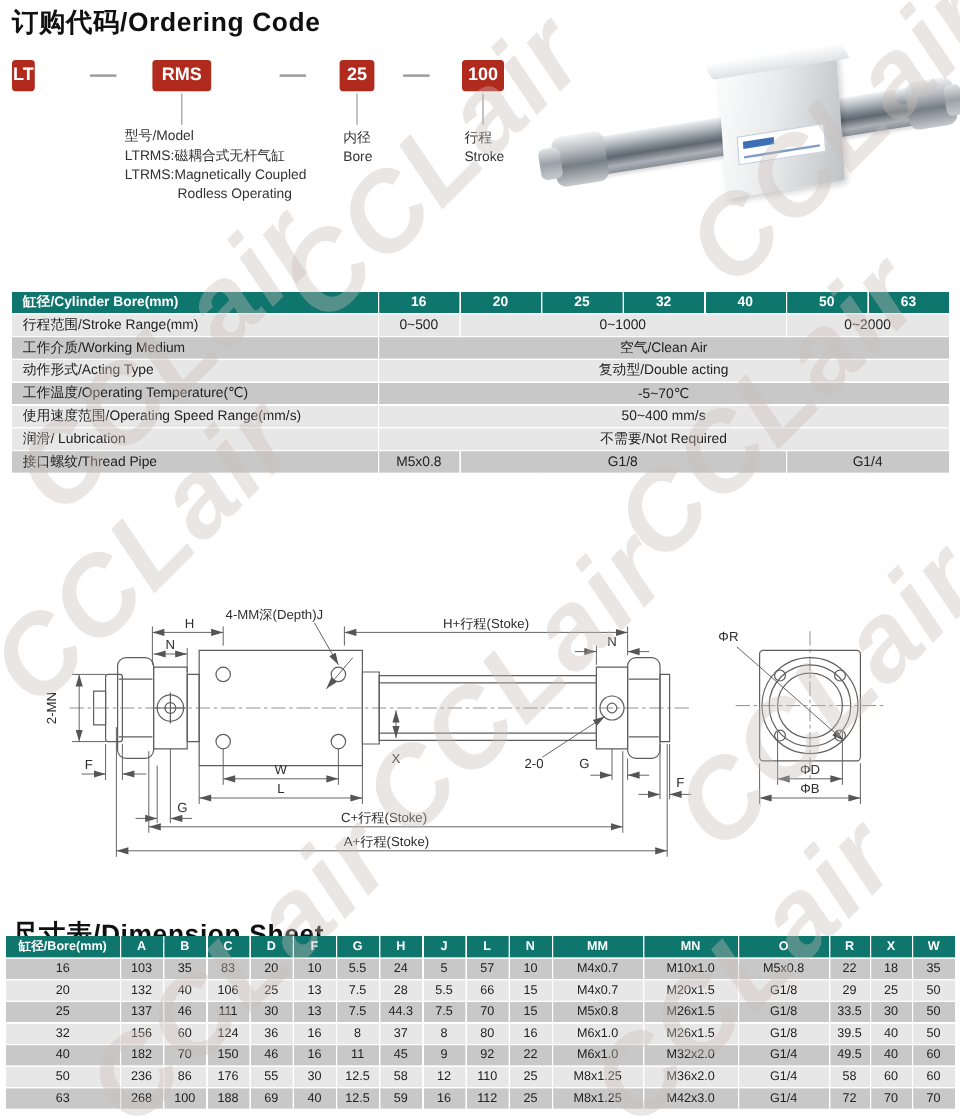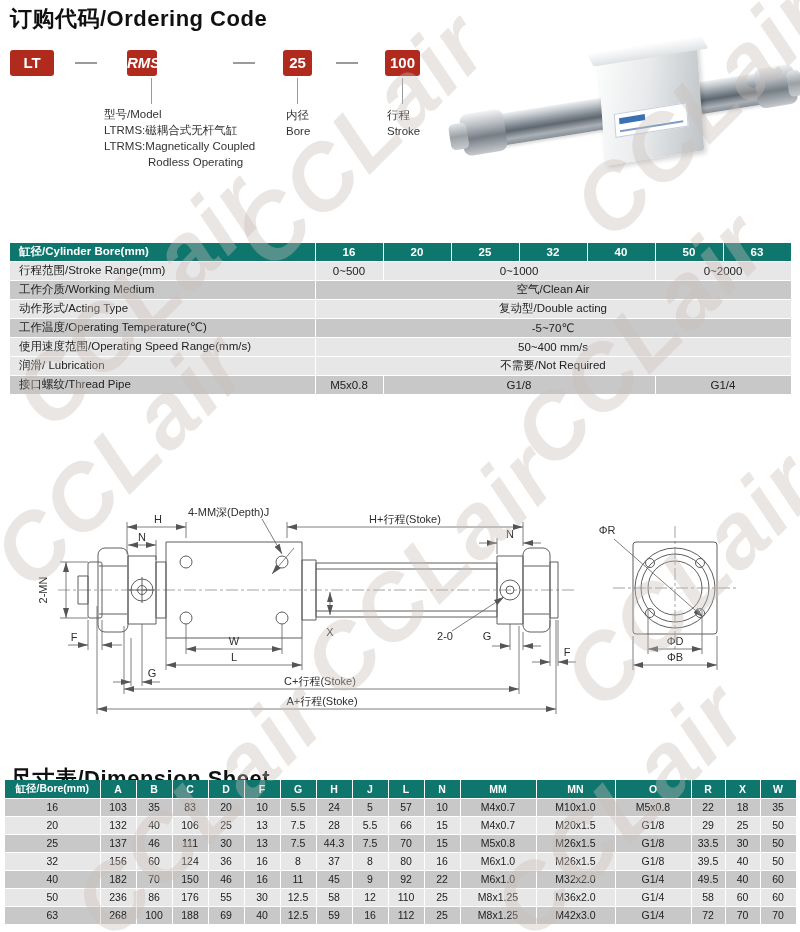--- a/index.html
+++ b/index.html
@@ -88,23 +88,23 @@
   <span class="wm" style="left:120px;top:460px;">CCLair</span>
   <span class="wm" style="left:430px;top:570px;">CCLair</span>
   <span class="wm" style="left:690px;top:580px;">CCLair</span>
   <span class="wm" style="left:200px;top:810px;">CCLair</span>
   <span class="wm" style="left:620px;top:810px;">CCLair</span>
 
   <div class="content">
 
     <h1 class="sec" style="top:4px;">订购代码/Ordering Code</h1>
 
-    <span class="code-box" style="left:10px;width:44px;">LT</span>
+    <span class="code-box" style="left:10px;width:19px;">LT</span>
     <span class="dash" style="left:75px;"></span>
-    <span class="code-box" style="left:127px;width:30px;font-style:italic;">RMS</span>
+    <span class="code-box" style="left:127px;width:49px;">RMS</span>
     <span class="dash" style="left:233px;"></span>
     <span class="code-box" style="left:283px;width:29px;">25</span>
     <span class="dash" style="left:336px;"></span>
     <span class="code-box" style="left:385px;width:35px;">100</span>
 
     <span class="vline" style="left:151px;"></span>
     <span class="vline" style="left:297px;"></span>
     <span class="vline" style="left:402px;"></span>
 
     <div class="anno" style="left:104px;top:106px;">

